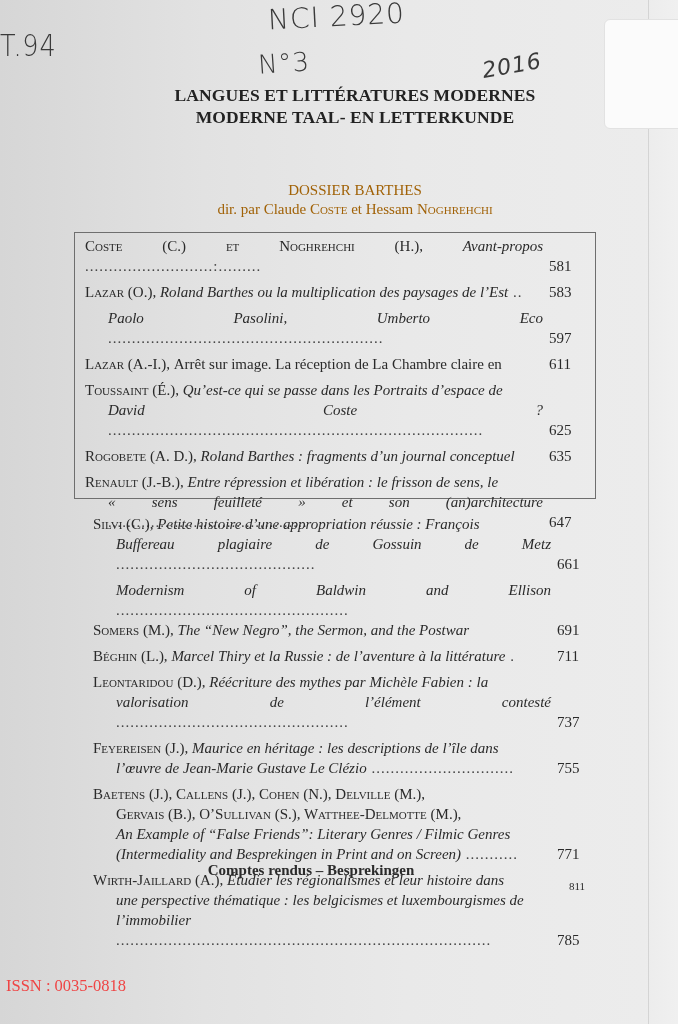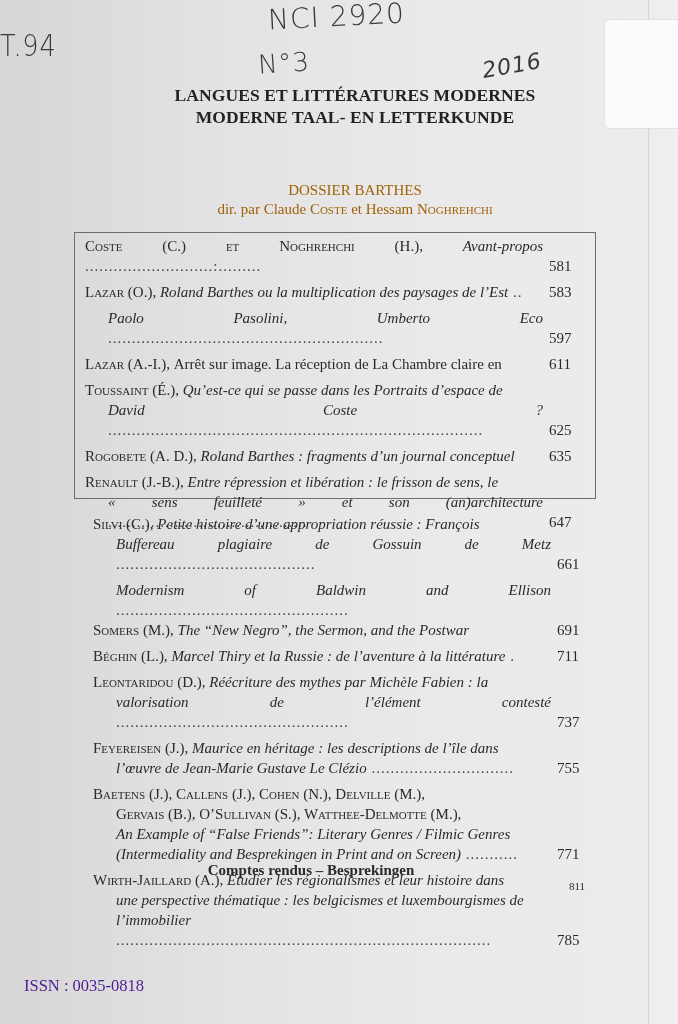--- a/index.html
+++ b/index.html
@@ -46,21 +46,21 @@
   .entry i { font-style: italic; }
   .entry .page { position: absolute; right: 0; bottom: 0; width: 36px; text-align: left; }
   .dots { letter-spacing: 1px; color: #444; }
   .toc1 { top: 236px; }
   .toc2 { top: 514px; margin-left: 8px; }
   .reviews {
     position: absolute; top: 862px; left: 0; width: 622px; text-align: center;
     font-weight: bold; font-size: 15px;
   }
   .reviews-page { position: absolute; top: 862px; left: 555px; width: 30px; text-align: right; font-size: 11px; margin-top: 18px; }
-  .issn { position: absolute; left: 24px; top: 976px; font-size: 16.5px; color: #4c1d95; }
+  .issn { position: absolute; left: 6px; top: 976px; font-size: 16.5px; color: #ef4444; }
 </style>
 </head>
 <body>
 
 <div class="fold"></div>
 <div class="tab"></div>
 
 <div class="hand hand-t94">T.94</div>
 <div class="hand hand-nci">NCI 2920</div>
 <div class="hand hand-no">N°3</div>

